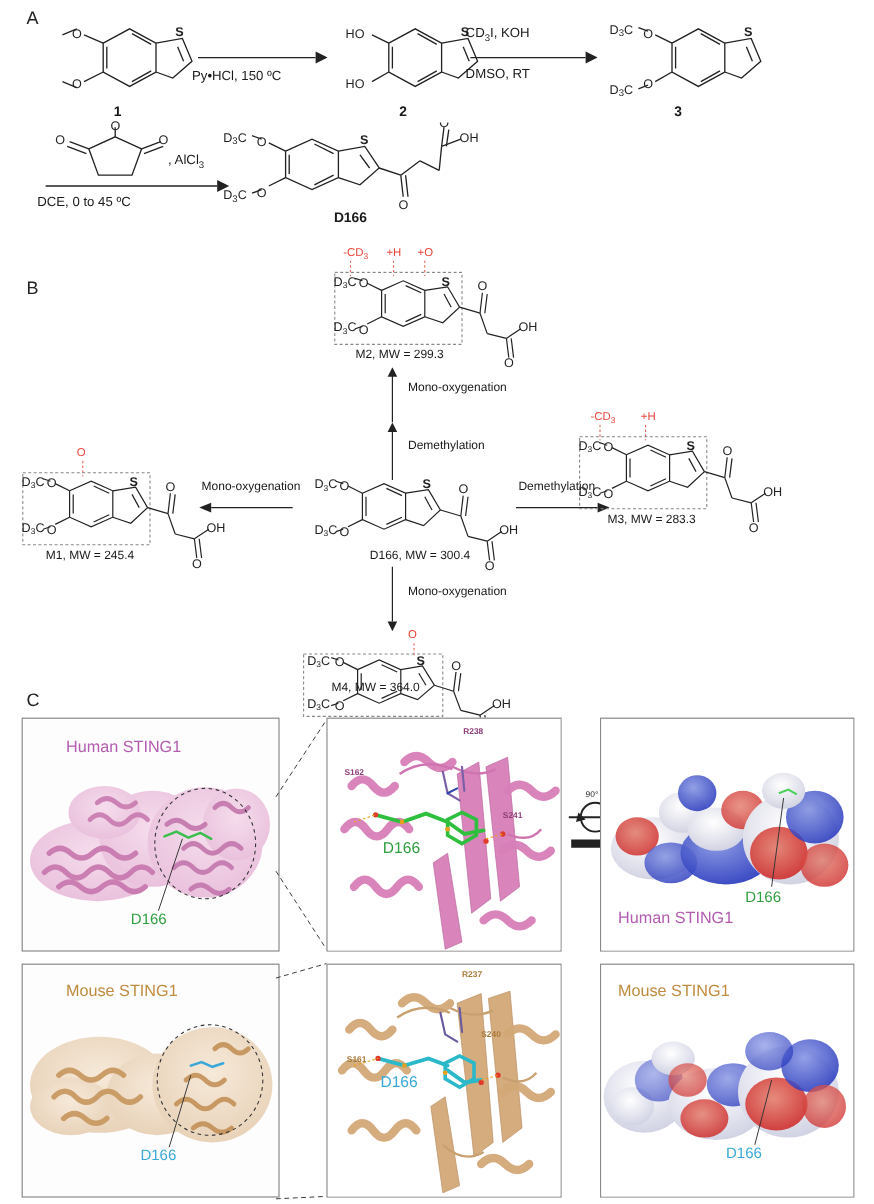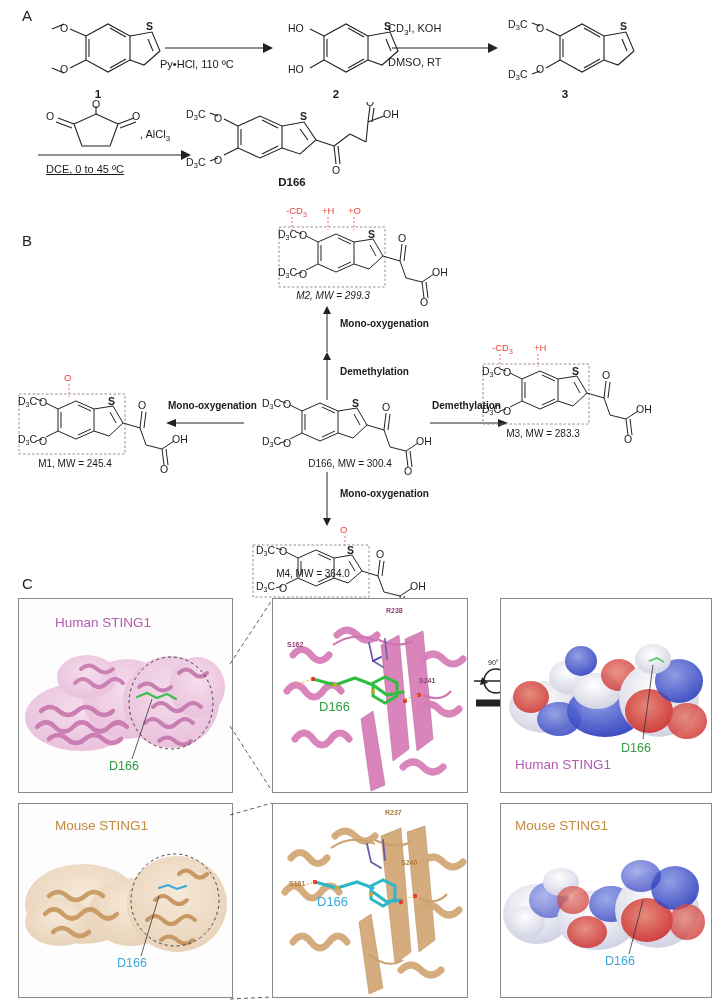--- a/index.html
+++ b/index.html
@@ -18,21 +18,21 @@
     font-weight:400;
     color:#222;
     font-family:"Liberation Sans", sans-serif;
   }
   
   .atom { font-size:10.5px; fill:#222; font-family:"Liberation Sans", sans-serif; }
   .atom-sm { font-size:8px; }
   .cond { font-size:11px; text-align:left; white-space:nowrap; }
   .cmpd-num { font-size:11.5px; font-weight:bold; text-align:center; }
   .mwlabel { font-size:10px; text-align:center; white-space:nowrap; }
-  .rxnlabel { font-size:10px; white-space:nowrap;font-weight:bold; }
+  .rxnlabel { font-size:10px; white-space:nowrap; }
   .redann { color:#e8463c; font-size:9.5px; white-space:nowrap; }
 
   
   #panelA { position:absolute; left:0; top:0; width:728px; height:200px; }
   #panelB { position:absolute; left:0; top:200px; width:728px; height:375px; }
   #panelC { position:absolute; left:0; top:575px; width:728px; height:428px; }
 
   .abs { position:absolute; }
 
   
@@ -87,21 +87,21 @@
     <text class="atom" x="12" y="14">O</text>
     <text class="atom" x="12" y="55">O</text>
     <text class="atom" x="98" y="12" font-weight="bold">S</text>
   </svg>
   <div class="cmpd-num abs" style="left:78px; top:88px; width:40px;">1</div>
 
   <svg class="abs" style="left:163px; top:40px;" width="110" height="16">
     <line x1="2" y1="8" x2="100" y2="8" stroke="#222" stroke-width="1.2"></line>
     <polygon points="100,3 110,8 100,13" fill="#222"></polygon>
   </svg>
-  <div class="cond abs" style="left:160px; top:58px; width:118px;">Py•HCl, 110 ºC</div>
+  <div class="cond abs" style="left:160px; top:58px; width:118px;">Py•HCl, 150 ºC</div>
 
   <svg class="abs" style="left:286px; top:18px;" width="120" height="70">
     <g stroke="#222" stroke-width="1.1" fill="none">
       <polygon points="38,18 60,6 82,18 82,42 60,54 38,42"></polygon>
       <line x1="41" y1="21" x2="41" y2="39"></line>
       <line x1="62" y1="10" x2="78" y2="19"></line>
       <line x1="62" y1="50" x2="78" y2="41"></line>
       <polyline points="82,18 104,14 112,33 96,47 82,42"></polyline>
       <line x1="100" y1="21" x2="105" y2="33"></line>
       <line x1="38" y1="18" x2="24" y2="11"></line>
@@ -153,21 +153,21 @@
     <text class="atom" x="48" y="8">O</text>
     <text class="atom" x="88" y="20">O</text>
     <text class="atom" x="2" y="20">O</text>
   </svg>
 
   <div class="cond abs" style="left:140px; top:128px;">, AlCl<sub style="font-size:8px;">3</sub></div>
   <svg class="abs" style="left:36px; top:147px;" width="155" height="16">
     <line x1="2" y1="8" x2="145" y2="8" stroke="#222" stroke-width="1.2"></line>
     <polygon points="145,3 155,8 145,13" fill="#222"></polygon>
   </svg>
-  <div class="cond abs" style="left:46px; top:163px; width:155px;text-decoration:underline;">DCE, 0 to 45 ºC</div>
+  <div class="cond abs" style="left:31px; top:163px; width:155px;">DCE, 0 to 45 ºC</div>
 
   <svg class="abs" style="left:186px; top:102px;" width="230" height="80">
     <g stroke="#222" stroke-width="1.1" fill="none">
       <polygon points="52,24 74,14 96,24 96,46 74,56 52,46"></polygon>
       <line x1="55" y1="27" x2="55" y2="43"></line>
       <line x1="76" y1="18" x2="92" y2="26"></line>
       <line x1="76" y1="52" x2="92" y2="44"></line>
       <polyline points="96,24 118,20 130,38 114,52 96,46"></polyline>
       <line x1="114" y1="27" x2="122" y2="38"></line>
       <line x1="52" y1="24" x2="38" y2="17"></line>
@@ -236,21 +236,21 @@
     </g>
     <text class="atom" x="21" y="13" font-size="9">O</text>
     <text class="atom" x="21" y="52" font-size="9">O</text>
     <text class="atom" x="0" y="12" font-size="9">D<tspan font-size="7" dy="2">3</tspan><tspan dy="-2">C</tspan></text>
     <text class="atom" x="0" y="50" font-size="9">D<tspan font-size="7" dy="2">3</tspan><tspan dy="-2">C</tspan></text>
     <text class="atom" x="90" y="12" font-size="9" font-weight="bold">S</text>
     <text class="atom" x="120" y="16" font-size="9">O</text>
     <text class="atom" x="142" y="80" font-size="9">O</text>
     <text class="atom" x="154" y="50" font-size="9">OH</text>
   </svg>
-  <div class="mwlabel abs" style="left:268px; top:90px; width:130px;font-style:italic;">M2, MW = 299.3</div>
+  <div class="mwlabel abs" style="left:268px; top:90px; width:130px;">M2, MW = 299.3</div>
 
   <svg class="abs" style="left:320px; top:106px;" width="14" height="46">
     <line x1="7" y1="46" x2="7" y2="7" stroke="#222" stroke-width="1"></line>
     <polygon points="3,8 7,0 11,8" fill="#222"></polygon>
   </svg>
   <div class="rxnlabel abs" style="left:340px; top:118px;">Mono-oxygenation</div>
 
   <svg class="abs" style="left:320px; top:152px;" width="14" height="48">
     <line x1="7" y1="48" x2="7" y2="7" stroke="#222" stroke-width="1"></line>
     <polygon points="3,8 7,0 11,8" fill="#222"></polygon>

